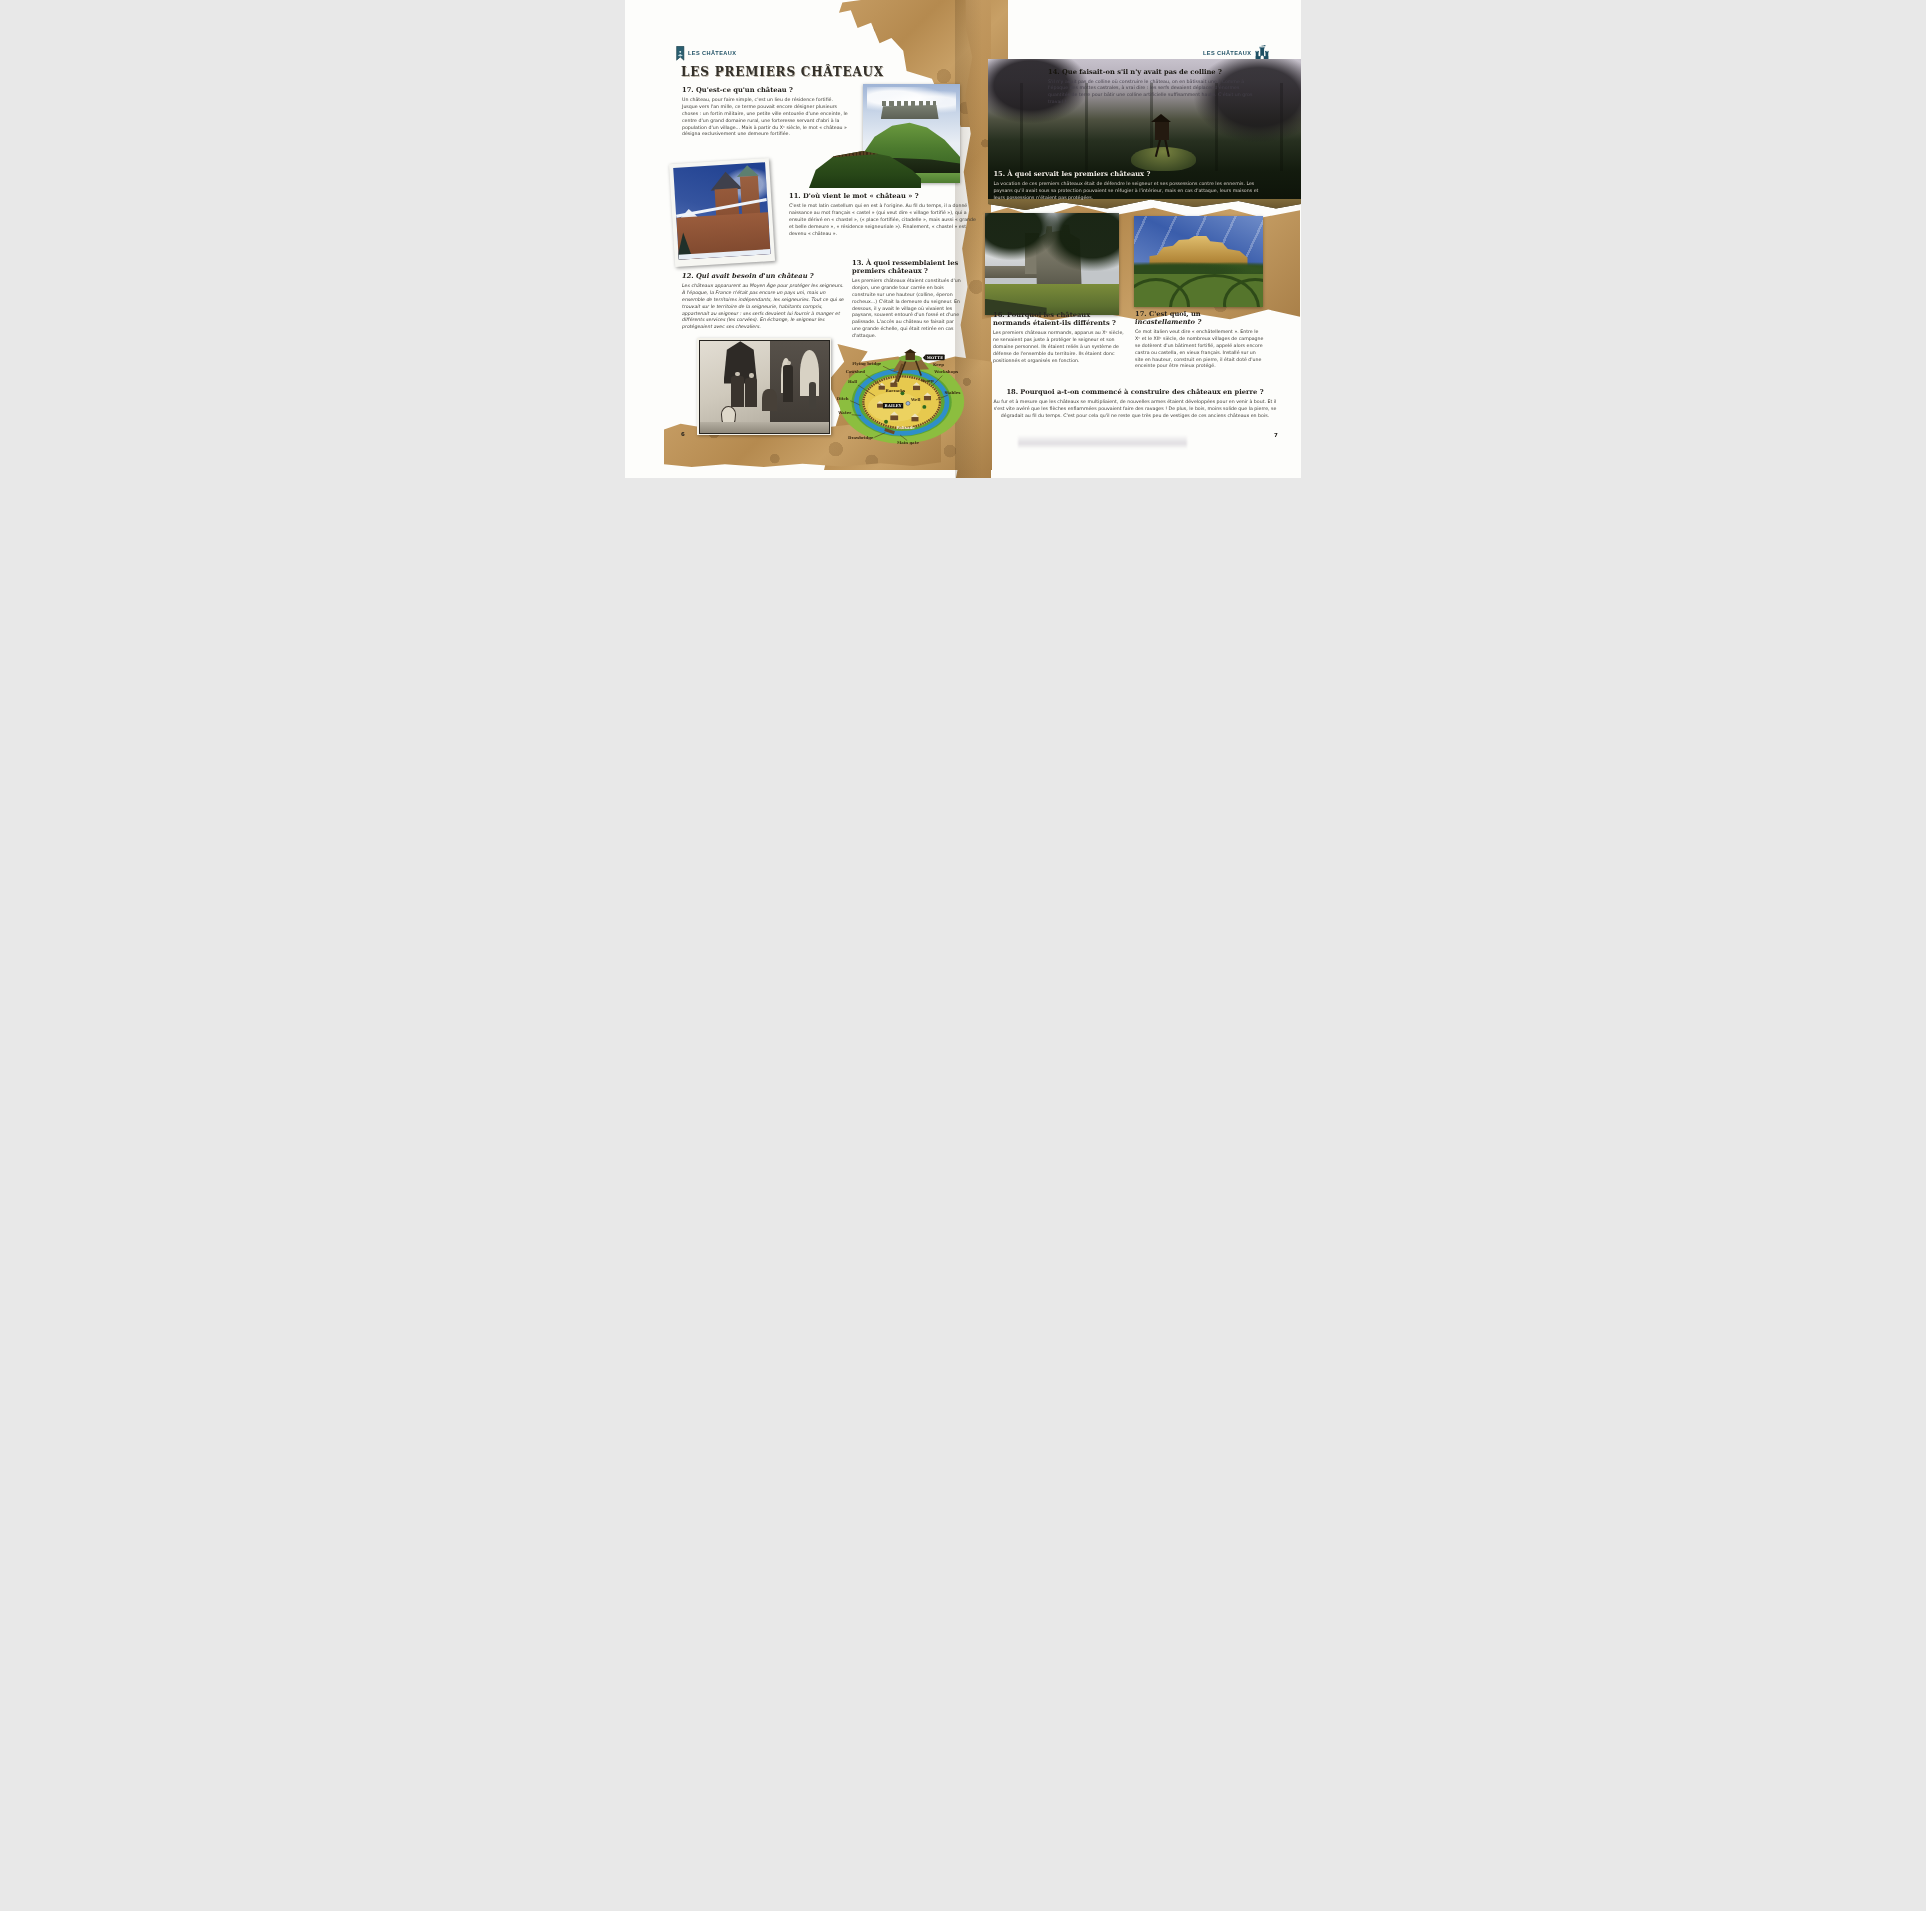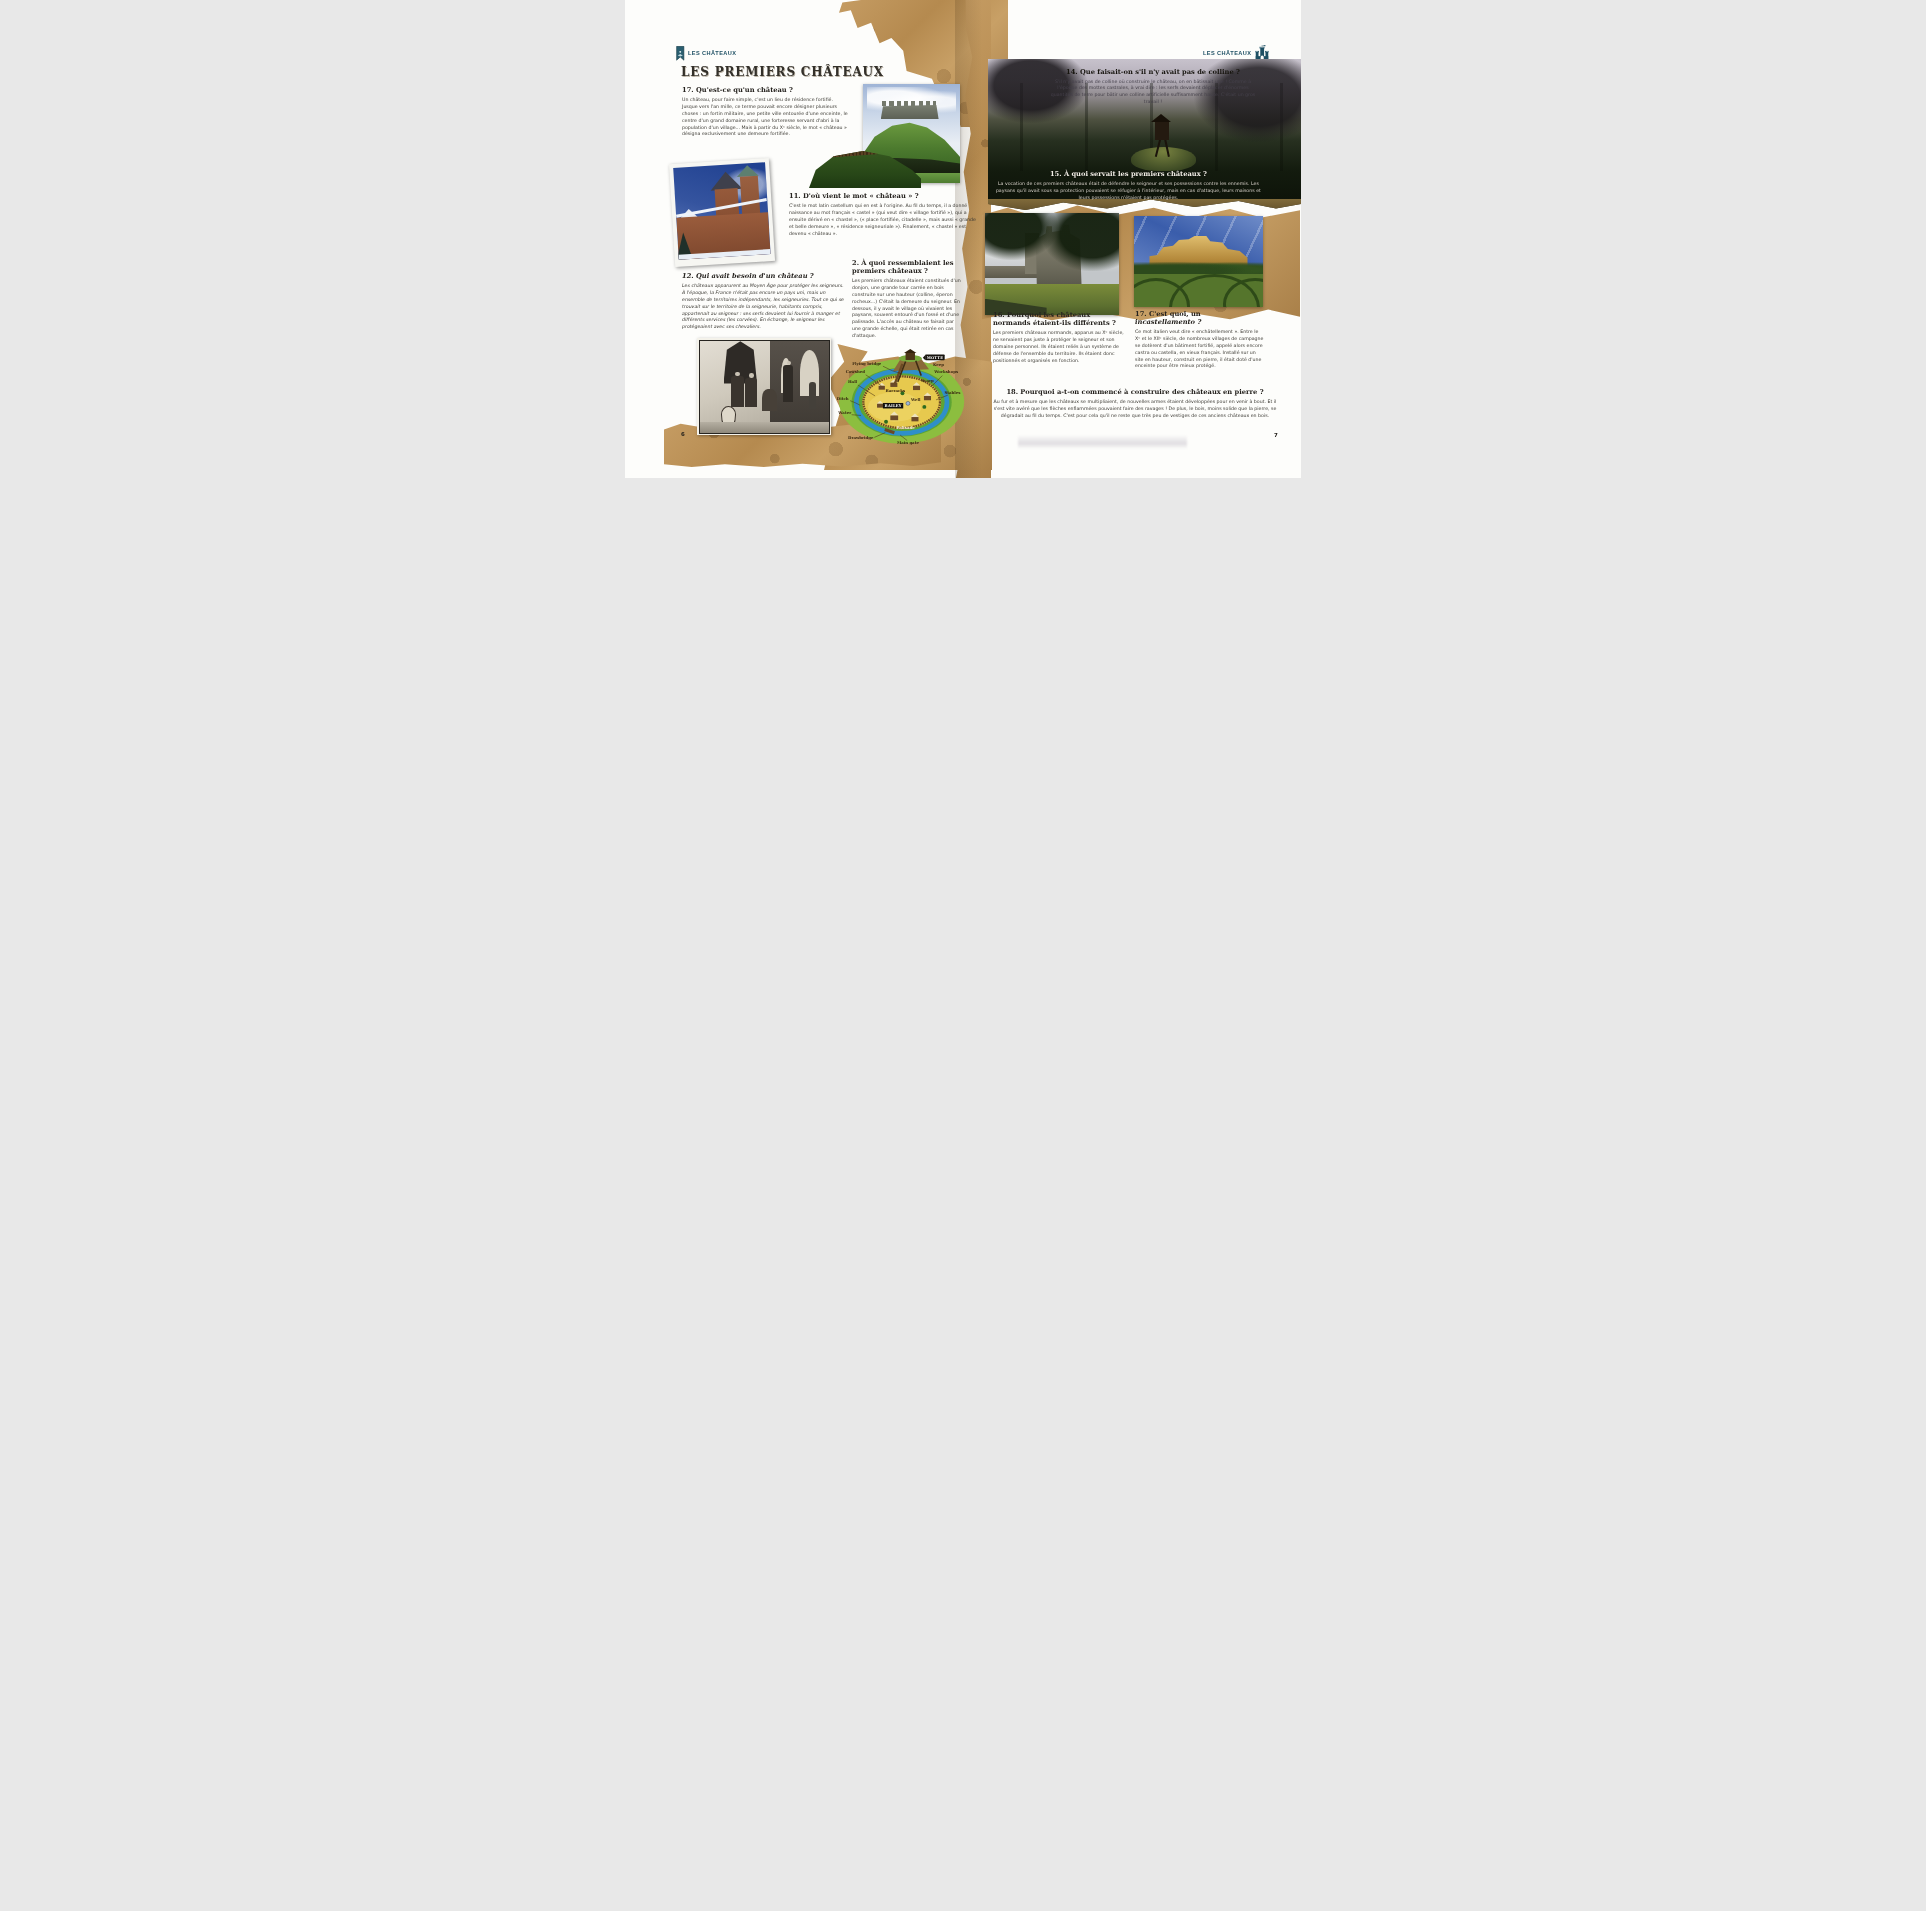--- a/index.html
+++ b/index.html
@@ -125,21 +125,21 @@
   .eng-floor{left:0;bottom:0;width:100%;height:12%;background:linear-gradient(#b5afa2,#8f897c);}
   
   .diagram{position:absolute;left:211px;top:348px;width:129px;height:99px;z-index:7;}
   .dlbl{font-family:"DejaVu Serif",serif;font-weight:bold;font-size:10px;fill:#3a2812;}
   .dlbl-light{font-family:"DejaVu Serif",serif;font-weight:bold;font-size:10px;fill:#f7f1df;}
   .dsign{font-family:"DejaVu Serif",serif;font-weight:bold;font-size:9.5px;fill:#ffffff;letter-spacing:.5px;}
   .lead{stroke:#4a3214;stroke-width:1.4;fill:none;}
   
   .photo-forest{left:363px;top:59px;width:313px;height:151px;background:
     linear-gradient(#c7c2cc 0%,#b3adb8 14%,#8b8688 26%,#4e5140 40%,#273020 54%,#131b0e 74%,#0e140a 92%,#201c12 100%);
-    clip-path:polygon(0 0,100% 0,100% 96%,92% 99%,80% 94%,66% 98%,52% 93%,38% 99%,24% 95%,12% 100%,0 96%);text-align:center;}
+    clip-path:polygon(0 0,100% 0,100% 96%,92% 99%,80% 94%,66% 98%,52% 93%,38% 99%,24% 95%,12% 100%,0 96%);}
   .fp-trees{left:0;top:16%;width:100%;height:58%;opacity:.5;background:
     repeating-linear-gradient(90deg,transparent 0 32px,rgba(10,14,6,.7) 32px 35px,transparent 35px 65px);}
   .fp-canopyL{left:-15.4px;top:-11.6px;width:116px;height:77px;background:
     radial-gradient(ellipse,rgba(25,22,26,.85) 0 45%,transparent 70%);}
   .fp-canopyR{right:-23px;top:-7.7px;width:131px;height:92px;background:
     radial-gradient(ellipse,rgba(25,22,26,.8) 0 45%,transparent 70%);}
   .fp-mound{left:143px;top:88px;width:65px;height:24px;border-radius:50% 50% 42% 42%;
     background:radial-gradient(ellipse at 50% 18%,#77813f,#3d4a24 72%,#2a351a);}
   .fp-tower{left:167px;top:62px;width:14px;height:18.5px;background:#241a10;}
   .fp-roof{left:163px;top:55px;width:0;height:0;border-left:10.8px solid transparent;
@@ -249,21 +249,21 @@
       <div class="abs sn-ground"></div>
     </div>
   </figure>
 
   <section class="q" style="left:57px;top:272px;width:166px;font-style:italic;">
     <h2>12. Qui avait besoin d'un château ?</h2>
     <p>Les châteaux apparurent au Moyen Âge pour protéger les seigneurs. À l'époque, la France n'était pas encore un pays uni, mais un ensemble de territoires indépendants, les seigneuries. Tout ce qui se trouvait sur le territoire de la seigneurie, habitants compris, appartenait au seigneur : ses serfs devaient lui fournir à manger et différents services (les corvées). En échange, le seigneur les protégeaient avec ses chevaliers.</p>
   </section>
 
   <section class="q" style="left:227px;top:259px;width:112px;">
-    <h2>2. À quoi ressemblaient les premiers châteaux ?</h2>
+    <h2>13. À quoi ressemblaient les premiers châteaux ?</h2>
     <p>Les premiers châteaux étaient constitués d'un donjon, une grande tour carrée en bois construite sur une hauteur (colline, éperon rocheux...) C'était la demeure du seigneur. En dessous, il y avait le village où vivaient les paysans, souvent entouré d'un fossé et d'une palissade. L'accès au château se faisait par une grande échelle, qui était retirée en cas d'attaque.</p>
   </section>
 
   <figure class="engraving" style="margin:0;">
     <div class="eng-img">
       <div class="abs eng-wall"></div>
       <div class="abs eng-arch a1"></div>
       <div class="abs eng-arch a2"></div>
       <div class="abs eng-canopy"></div>
       <div class="abs eng-fig seated1"></div>

